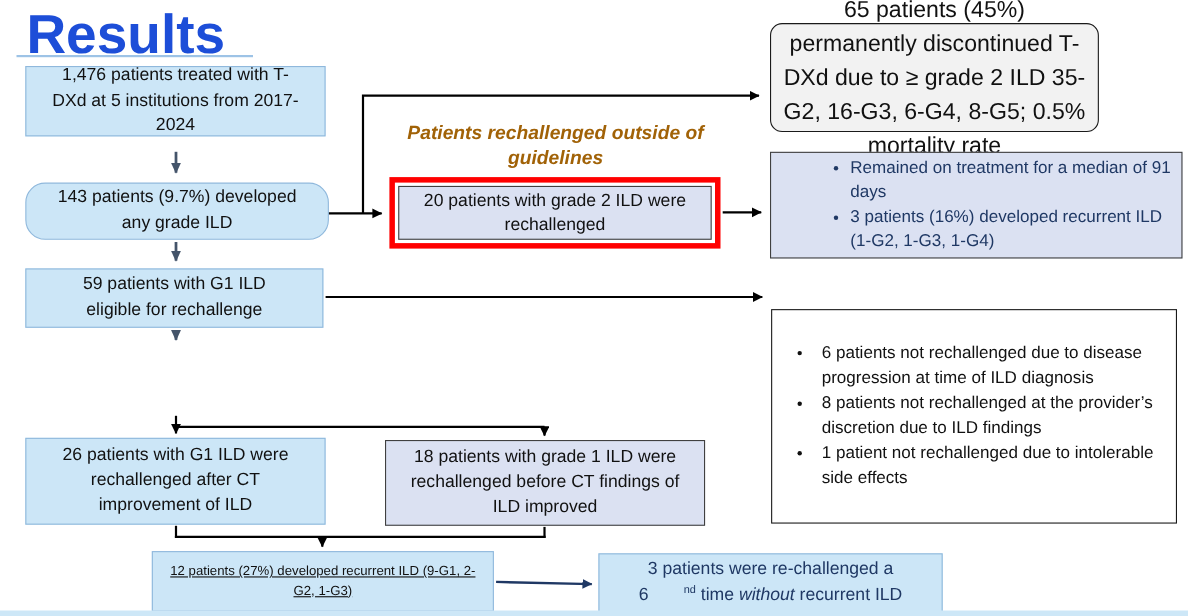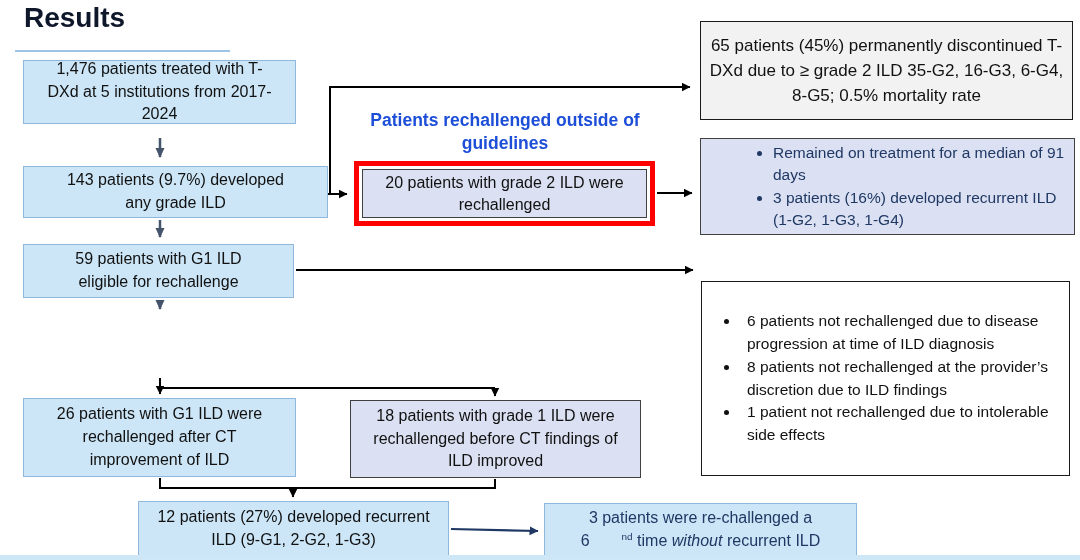--- a/index.html
+++ b/index.html
@@ -3,73 +3,73 @@
 <meta charset="utf-8">
 <style>
   html,body{margin:0;padding:0;background:#ffffff;}
   .slide{
     position:relative;width:1080px;height:560px;overflow:hidden;background:#ffffff;
     font-family:"Liberation Sans", sans-serif;
   }
   .connectors{position:absolute;left:0;top:0;width:1080px;height:560px;pointer-events:none;}
   .title{
     position:absolute;left:24px;top:2px;margin:0;
-    font-size:28px;font-weight:bold;color:#0f172a;
+    font-size:50px;font-weight:bold;color:#1d4ed8;
   }
   .title-rule{position:absolute;left:15px;top:50px;width:215px;height:2px;background:#9dc3e6;}
   .bottom-strip{position:absolute;left:0;bottom:0;width:100%;height:5px;background:#cde7f7;}
 
   .box{
     position:absolute;box-sizing:border-box;
     display:flex;align-items:center;justify-content:center;
     text-align:center;color:#111111;line-height:1.42;
   }
   .light{background:#cce6f7;border:1.6px solid #8fb8dc;}
   .lav{background:#dbe1f2;border:1.6px solid #404040;}
   .grey{background:#f2f2f2;border:1.6px solid #1a1a1a;}
   .white{background:#ffffff;border:1.6px solid #1a1a1a;}
   .navy-text{color:#1f3864;}
 
   #b-total{left:23px;top:60px;width:273px;height:64px;font-size:16px;padding:0 17px;}
-  #b-anygrade{left:23px;top:166px;width:305px;height:52px;font-size:16px;padding:0 28px;}
+  #b-anygrade{left:23px;top:166px;width:276px;height:52px;font-size:16px;padding:0 28px;border-radius:18px;}
   #b-eligible{left:23px;top:244px;width:271px;height:54px;font-size:16px;padding:0 26px;}
   #b-rechallenged-g1{
     left:22px;top:315px;width:277px;height:62px;font-size:16px;padding:0 26px;
     background:#cce6f7;border:5px solid #ff0000;
   }
   #b-after-ct{left:23px;top:398px;width:273px;height:79px;font-size:16px;padding:0 24px;}
   #b-before-ct{left:350px;top:400px;width:291px;height:78px;font-size:16px;padding:0 22px;}
-  #b-recurrent{left:138px;top:501px;width:311px;height:55px;font-size:16px;padding:0 12px;}
+  #b-recurrent{left:138px;top:501px;width:311px;height:55px;font-size:12px;padding:0 12px;text-decoration:underline;}
   #b-second{left:544px;top:503px;width:313px;height:54px;font-size:16px;padding:0 26px;}
   #b-second sup{font-size:62%;line-height:0;padding-left:32px;}
 
   #b-grade2-outer{
     position:absolute;left:354px;top:161px;width:301px;height:65px;box-sizing:border-box;
     border:5px solid #ff0000;background:#ffffff;padding:3px;
   }
   #b-grade2-inner{
     position:relative;width:100%;height:100%;box-sizing:border-box;
     display:flex;align-items:center;justify-content:center;text-align:center;
     background:#dbe1f2;border:1.5px solid #404040;font-size:16px;color:#111;line-height:1.35;
   }
 
-  #b-discontinued{left:700px;top:21px;width:373px;height:99px;font-size:17px;padding:0 6px;line-height:1.48;}
+  #b-discontinued{left:700px;top:21px;width:299px;height:99px;font-size:21px;padding:0 6px;line-height:1.48;border-radius:11px;}
   #b-outcome{left:700px;top:138px;width:375px;height:97px;font-size:15.5px;padding-left:48px;}
   #b-notrechallenged{left:701px;top:253px;width:369px;height:195px;font-size:15.5px;margin-top:28px;}
 
   .bullets{align-items:center;justify-content:flex-start;text-align:left;}
   .bullets ul{margin:0;padding:0 8px 0 24px;list-style:disc;}
   .bullets li{margin:0;line-height:1.44;}
   #b-notrechallenged ul{padding-left:38px;}
   #b-notrechallenged li{padding-left:7px;line-height:1.47;}
 
   .purple-label{
     position:absolute;left:340px;top:109px;width:330px;
-    text-align:center;font-size:17.5px;font-weight:bold;
-    color:#1d4ed8;line-height:1.3;
+    text-align:center;font-size:17.5px;font-weight:bold;font-style:italic;
+    color:#a16207;line-height:1.3;
   }
 </style>
 </head>
 <body>
 
 <div class="slide">
 
   <svg class="connectors" viewBox="0 0 1080 560" xmlns="http://www.w3.org/2000/svg">
     <defs>
       <marker id="m-black" markerUnits="userSpaceOnUse" markerWidth="10" markerHeight="10" refX="8.5" refY="4.5" orient="auto">

